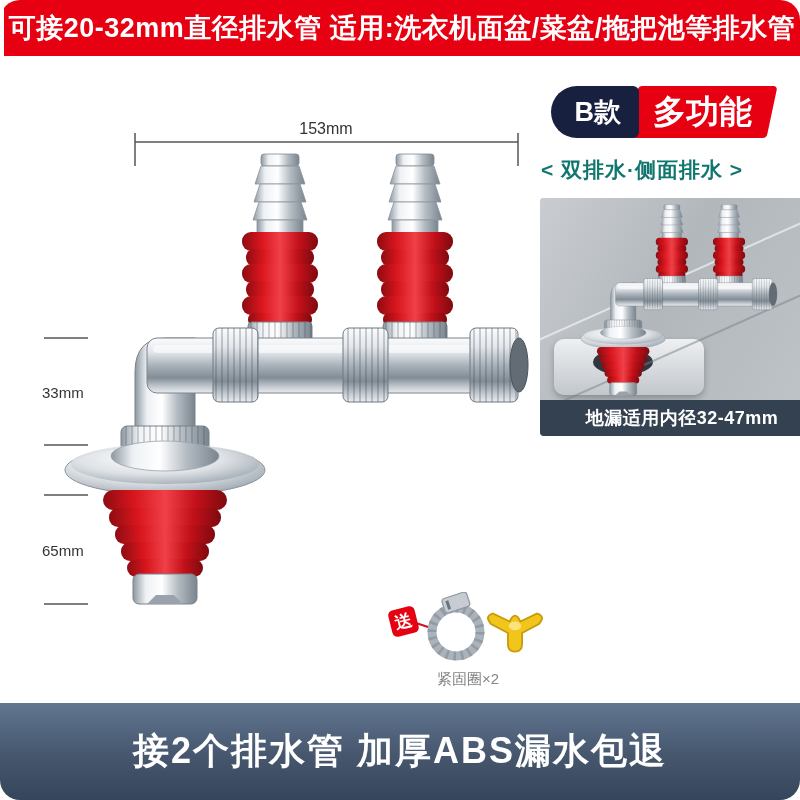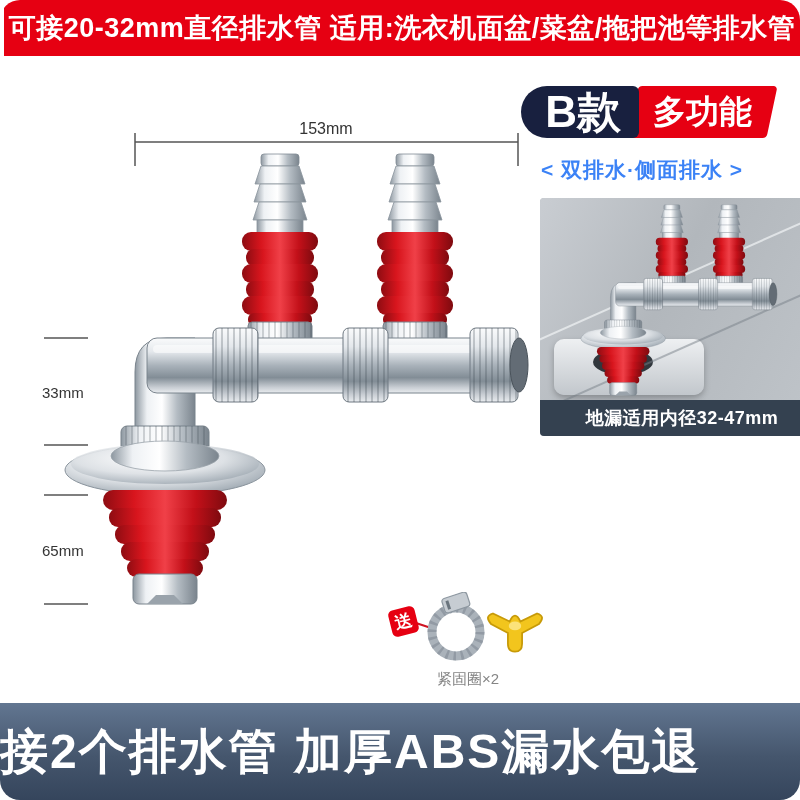--- a/index.html
+++ b/index.html
@@ -6,27 +6,27 @@
   html,body{background:#ffffff}
   body{font-family:"Liberation Sans","DejaVu Sans",sans-serif;width:800px;height:800px;overflow:hidden}
   .page{position:relative;width:800px;height:800px;background:#ffffff;border-radius:20px;overflow:hidden}
 
   
   .top-banner{position:absolute;top:0;left:4px;right:0;height:56px;background:#e60012;color:#fff;
     display:flex;align-items:center;justify-content:center;font-size:27px;font-weight:bold;letter-spacing:.5px;white-space:nowrap}
 
   
   .badge{position:absolute;top:86px;right:28px;display:flex;align-items:stretch;height:52px}
-  .badge-model{background:#18203f;color:#fff;font-size:44px;font-weight:bold;display:flex;align-items:center;
+  .badge-model{background:#18203f;color:#fff;font-size:27px;font-weight:bold;display:flex;align-items:center;
     padding:0 18px 0 24px;border-radius:26px 6px 6px 26px;position:relative;z-index:2}
   .badge-feature-wrap{background:#e60012;transform:skewX(-12deg);margin-left:-6px;display:flex;align-items:center;
     padding:0 20px;border-radius:4px;position:relative;z-index:1}
   .badge-feature{color:#fff;font-size:33px;font-weight:bold;transform:skewX(12deg);white-space:nowrap}
 
-  .subtitle{position:absolute;top:156px;right:30px;width:256px;text-align:center;font-size:21px;color:#3b82f6;
+  .subtitle{position:absolute;top:156px;right:30px;width:256px;text-align:center;font-size:21px;color:#0f766e;
     font-weight:600;letter-spacing:1px;white-space:nowrap}
 
   
   .side-panel{position:absolute;left:540px;width:284px;height:238px;border-radius:4px;overflow:hidden;background:#b7bcc1}
   .side-panel.p1{top:198px}
   .side-panel.p2{top:452px}
   .photo{position:absolute;left:0;top:0;right:0;bottom:36px;overflow:hidden;
     background:linear-gradient(118deg,#c9cdd2 0%,#b2b7bc 45%,#bfc4c9 100%)}
   .photo::before{content:"";position:absolute;left:-30%;top:38%;width:160%;height:2px;background:rgba(241,243,245,.7);transform:rotate(-24deg)}
   .photo::after{content:"";position:absolute;left:-30%;top:74%;width:160%;height:2px;background:rgba(120,128,136,.5);transform:rotate(-24deg)}
@@ -49,21 +49,21 @@
   .gift-tag{position:absolute;left:2px;top:16px;width:27px;height:27px;background:#e60012;border-radius:5px;
     transform:rotate(-14deg);color:#fff;font-size:17px;font-weight:bold;display:flex;align-items:center;justify-content:center;z-index:2}
   .gift-string{position:absolute;left:26px;top:32px;width:16px;height:2px;background:#cf1322;transform:rotate(18deg)}
   .hose-clamp{position:absolute;left:32px;top:0;width:72px;height:72px}
   .wing-nut{position:absolute;left:96px;top:14px;width:62px;height:54px;z-index:2}
   .gift-caption{position:absolute;left:0;top:78px;width:160px;text-align:center;font-size:15px;color:#858585}
 
   
   .bottom-banner{position:absolute;left:0;right:0;bottom:0;height:97px;color:#fff;
     background:linear-gradient(180deg,#627691 0%,#45566d 55%,#35455c 100%);
-    display:flex;align-items:center;justify-content:flex-start;font-size:48px;font-weight:bold;letter-spacing:2px;white-space:nowrap}
+    display:flex;align-items:center;justify-content:center;font-size:36px;font-weight:bold;letter-spacing:2px;white-space:nowrap}
 
   svg text{font-family:"Liberation Sans","DejaVu Sans",sans-serif}
 </style>
 </head>
 <body>
 
 <svg style="position:absolute;width:0;height:0" aria-hidden="true">
   <defs>
     <linearGradient id="chromeV" x1="0" y1="0" x2="0" y2="1">
       <stop offset="0" stop-color="#fafbfc"></stop>

